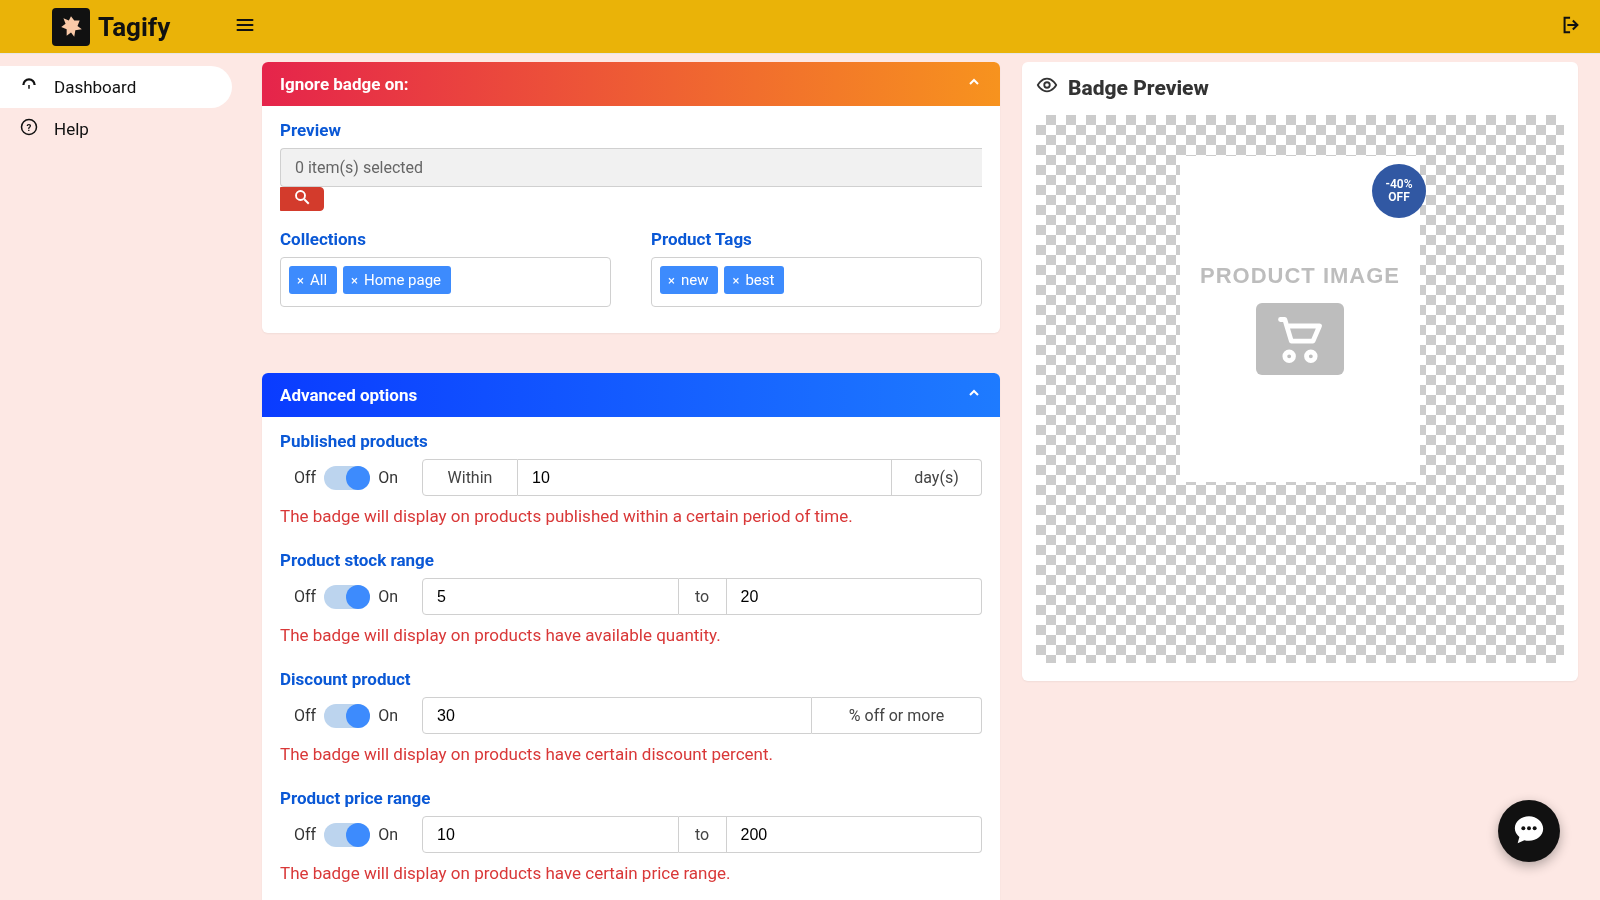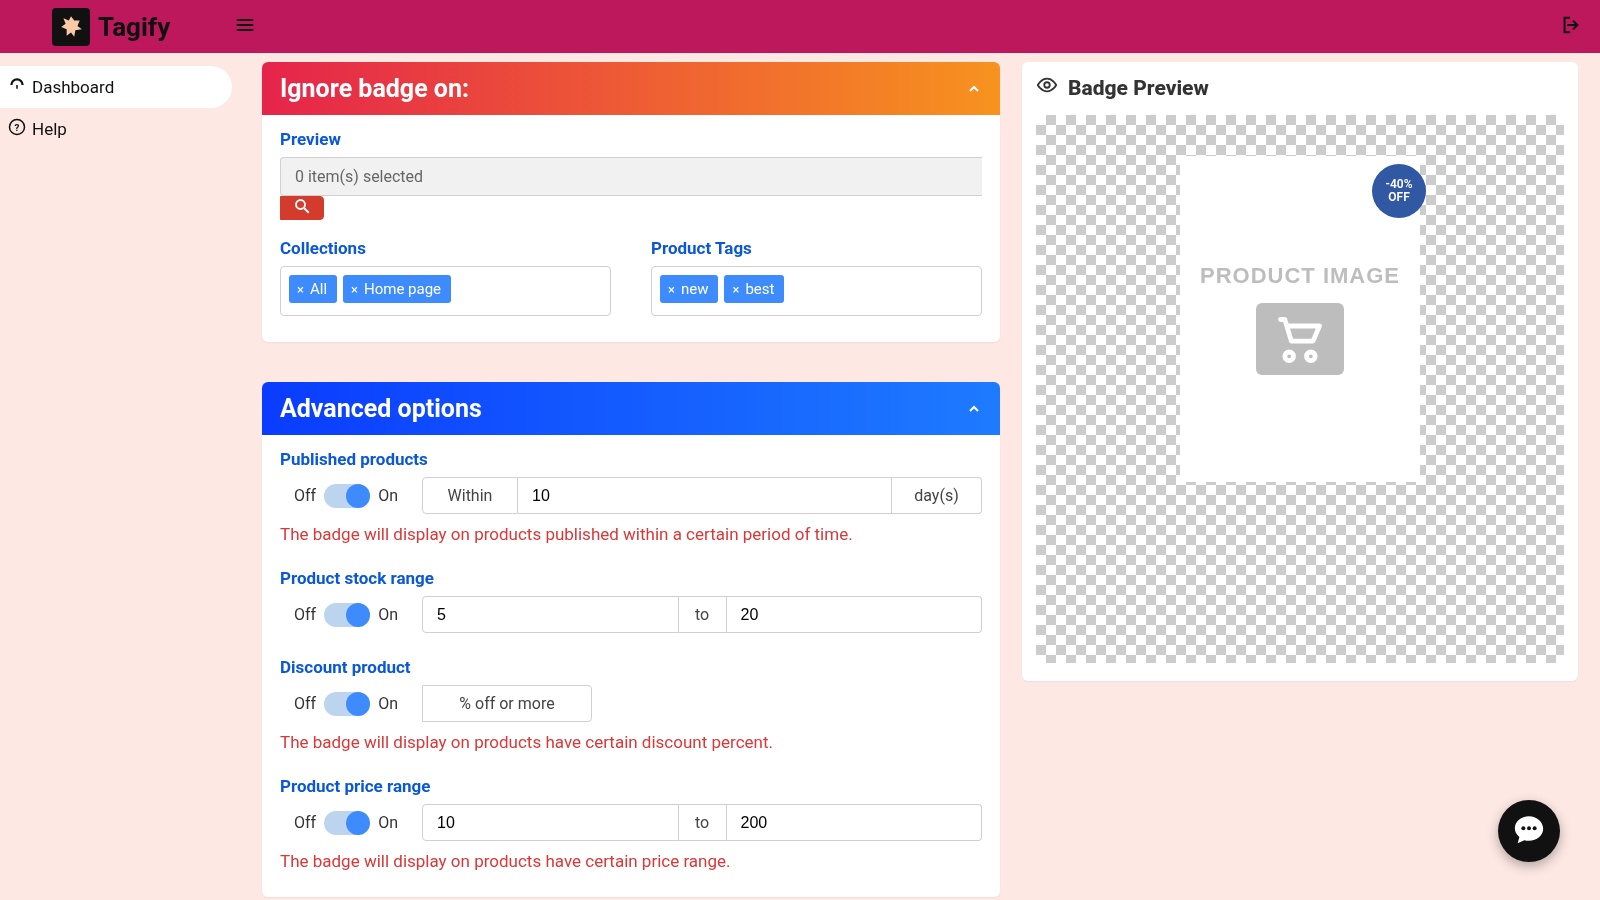--- a/index.html
+++ b/index.html
@@ -7,21 +7,21 @@
   font-family: -apple-system, BlinkMacSystemFont, "Segoe UI", Roboto, "Helvetica Neue", Arial, sans-serif;
   background: #fde8e4;
   color: #333;
   font-size: 16px;
   width: 1600px;
   height: 900px;
   overflow: hidden;
   position: relative;
 }
 .topbar {
-  background: #be185d;
+  background: #eab308;
   border-bottom: 1px solid #e6e6e6;
   height: 54px;
   display: flex;
   align-items: center;
   padding: 16px 12px;
   position: relative;
 }
 .logo-box {
   display: flex;
   align-items: center;
@@ -35,37 +35,37 @@
 .logo-icon svg { width:26px; height:26px; }
 .logo-text { font-size: 26px; font-weight:700; color:#111; }
 .hamburger { margin-left: 65px; cursor:pointer; }
 .hamburger svg { width:20px; height:20px; }
 .logout { position:absolute; right:18px; cursor:pointer; }
 .logout svg { width:22px; height:22px; }
 
 .layout { display:flex; height:calc(100% - 54px); }
 .sidebar { width:232px; padding:12px 0; }
 .side-item {
-  display:flex; align-items:center; gap:6px;
-  padding:10px 8px; font-size:17px; color:#111; cursor:pointer;text-align:center;
+  display:flex; align-items:center; gap:16px;
+  padding:10px 20px; font-size:17px; color:#111; cursor:pointer;text-align:center;
 }
 .side-item.active { background:#fff; border-radius:0 24px 24px 0; }
 .side-item svg { width:18px; height:18px; }
 
 .main { flex:1; padding:8px 22px 0 30px; overflow-y:auto; }
 .main-row { display:flex; gap:22px; }
 .main-col { flex:1; min-width:0; }
 .preview-col { width:556px; flex-shrink:0; }
 
 .panel {
   background:#fff; border-radius:6px; overflow:hidden;
   margin-bottom:40px; box-shadow:0 1px 2px rgba(0,0,0,.05);
 }
 .panel-hd {
-  padding:12px 18px; color:#fff; font-size:25px; font-weight:700;
+  padding:12px 18px; color:#fff; font-size:17px; font-weight:700;
   display:flex; justify-content:space-between; align-items:flex-end;
   cursor:pointer;
 }
 .hd-orange { background: linear-gradient(90deg,#e5244b 0%,#f7931e 100%); }
 .hd-blue { background: linear-gradient(90deg,#0a3cff 0%,#1e7bff 100%); }
 .panel-hd .chev { width:16px; height:16px; }
 .panel-body { padding:14px 18px 26px; }
 
 .subtext { color:#d93838; font-size:17px; margin-bottom:14px; }
 .field-label { color:#0a58d6; font-weight:700; font-size:17px; margin-bottom:8px; }
@@ -294,33 +294,35 @@
                       <div class="knob"></div>
                     </div>
                   <span>On</span>
                 </div>
                 <div class="input-grp adv-right">
                   <input class="num-input" value="5" style="">
                   <div class="addon" style="width:48px">to</div>
                   <input class="num-input" value="20" style="">
                 </div>
               </div>
+              <div class="hint">The badge will display on products have available quantity.</div>
             </div>
 
             <div class="adv-row">
               <div class="field-label">Discount product</div>
               <div class="adv-flex">
                 <div class="toggle-grp">
                   <span>Off</span>
                   <div class="toggle">
                       <div class="knob"></div>
                     </div>
                   <span>On</span>
                 </div>
                 <div class="input-grp adv-right">
+                  <input class="num-input" value="30" style="">
                   <div class="addon" style="width:170px">% off or more</div>
                 </div>
               </div>
               <div class="hint">The badge will display on products have certain discount percent.</div>
             </div>
 
             <div class="adv-row">
               <div class="field-label">Product price range</div>
               <div class="adv-flex">
                 <div class="toggle-grp">

